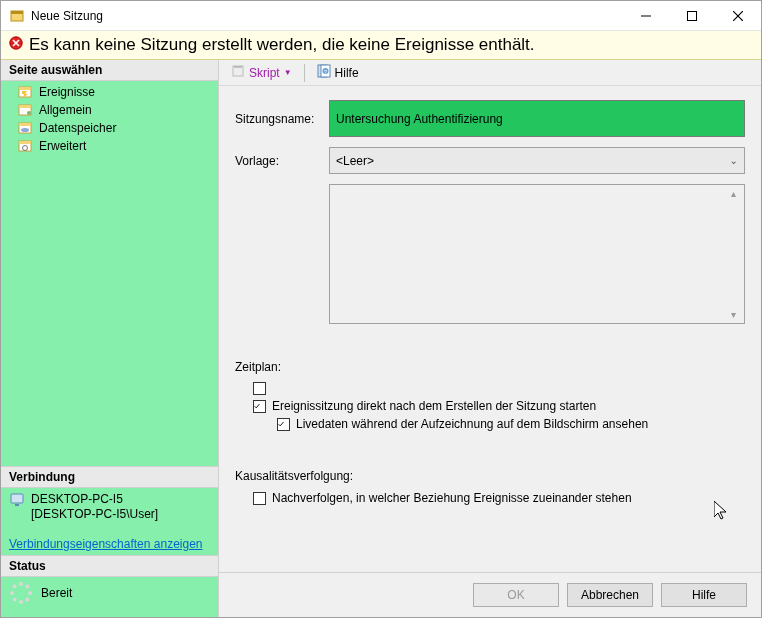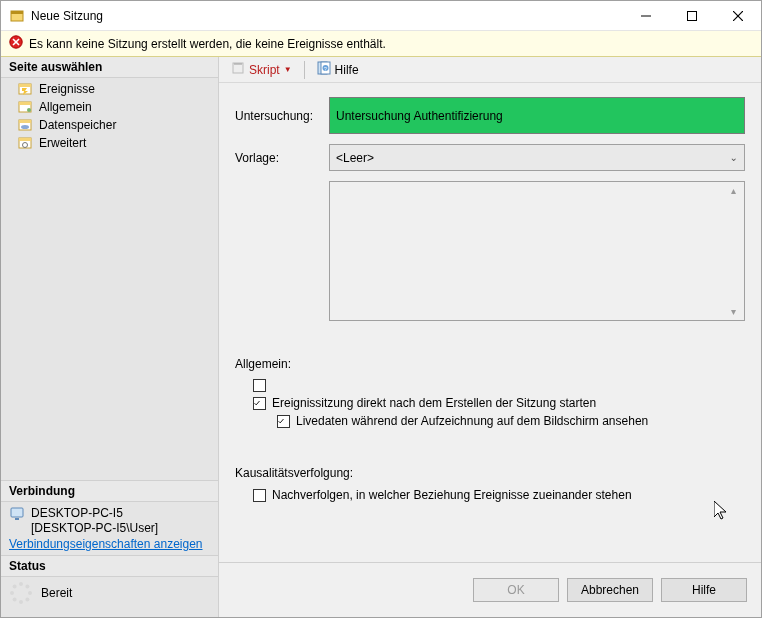--- a/index.html
+++ b/index.html
@@ -3,59 +3,59 @@
 <meta charset="utf-8">
 <style>
   * { box-sizing: border-box; }
   html, body { margin: 0; padding: 0; font-family: "Segoe UI", Tahoma, sans-serif; font-size: 12px; color: #000; }
   .window { width: 762px; height: 618px; border: 1px solid #a0a0a0; background: #fff; display: flex; flex-direction: column; position: relative; }
   .titlebar { height: 30px; display: flex; align-items: center; background: #fff; border-bottom: 1px solid #e5e5e5; }
   .titlebar .icon { width: 16px; height: 16px; margin: 0 6px 0 8px; }
   .titlebar .title { flex: 1; font-size: 12px; }
   .titlebar .controls { display: flex; height: 100%; }
   .titlebar .controls .ctl { width: 46px; display: flex; align-items: center; justify-content: center; }
-  .notify { background: #fffde6; border-bottom: 1px solid #d9d28a; padding: 4px 8px; display: flex; align-items: center; gap: 6px; font-size: 12px; }
+  .notify { background: #fffde6; border-bottom: 1px solid #d9d28a; padding: 4px 8px; display: flex; align-items: center; gap: 6px; font-size: 17px; }
   .body { flex: 1; display: flex; min-height: 0; }
-  .sidebar { width: 218px; background: #e5e5e5; border-right: 1px solid #d0d0d0; display: flex; flex-direction: column; }
+  .sidebar { width: 218px; background: #86efac; border-right: 1px solid #d0d0d0; display: flex; flex-direction: column; }
   .side-head { background: #e9e9e9; font-weight: bold; padding: 3px 8px; border-bottom: 1px solid #d0d0d0; border-top: 1px solid #d0d0d0; }
   .side-head:first-child { border-top: none; }
   .side-items { padding: 2px 0; }
   .side-item { display: flex; align-items: center; gap: 6px; padding: 1px 8px 1px 16px; cursor: default; }
   .side-item span.ic { width: 16px; height: 16px; display:inline-flex; align-items:center; justify-content:center; }
   .side-flex { flex: 1; }
   .conn-block { padding: 4px 8px 4px 8px; }
   .conn-row { display:flex; gap:6px; align-items:flex-start; }
   .conn-text { line-height: 1.3; }
-  .link { color: #0066cc; text-decoration: underline; cursor: pointer; display:inline-block; }
+  .link { color: #0066cc; text-decoration: underline; cursor: pointer; display:inline-block; margin-top:14px; }
   .status-block { padding: 4px 8px 12px 8px; display:flex; gap:8px; align-items:center; }
   .spinner { width:24px; height:24px; }
   .main { flex: 1; background: #f0f0f0; display:flex; flex-direction:column; min-width:0; }
   .toolbar { height: 26px; background: #f0f0f0; border-bottom: 1px solid #d9d9d9; display:flex; align-items:center; padding: 0 6px; gap: 2px; }
-  .tool-btn { display:flex; align-items:center; gap:4px; padding: 2px 6px; color:#b91c1c; }
+  .tool-btn { display:flex; align-items:center; gap:4px; padding: 2px 6px; color:#a21caf; }
   .tool-btn.enabled { color:#000; }
   .tool-sep { width:1px; height:18px; background:#c0c0c0; margin:0 4px; }
   .drop-caret { font-size:8px; }
   .form-area { padding: 14px 16px 8px 16px; flex:1; overflow:auto; }
   .form-row { display:flex; align-items:center; margin-bottom:10px; }
   .form-row label { width: 94px; }
   .form-row .field { flex:1; }
   input[type=text] { width:100%; height:37px; border:1px solid #7a7a7a; padding: 2px 6px; font: inherit; background:#22c55e; }
   .select { width:100%; height:27px; border:1px solid #a0a0a0; background:#e9e9e9; display:flex; align-items:center; padding:0 6px; justify-content:space-between; }
   .select .caret { font-size:10px; color:#555; }
   .bigbox { width:100%; height:140px; border:1px solid #a0a0a0; background:#f0f0f0; position:relative; margin-top:0; }
   .bigbox .sb { position:absolute; right:2px; top:3px; bottom:3px; width:17px; display:flex; flex-direction:column; justify-content:space-between; }
   .bigbox .sb span { color:#999; font-size:10px; text-align:center; }
   .section-lbl { margin: 36px 0 6px 0; }
   .chk-row { display:flex; align-items:center; gap:6px; padding:2px 0 2px 18px; }
   .chk-row.nested { padding-left: 42px; }
   .chk { width:13px; height:13px; border:1px solid #333; background:#fff; display:inline-flex; align-items:center; justify-content:center; }
   .chk.checked::after { content:""; width:9px; height:9px; display:block; background: none; }
   .chk.checked svg { display:block; }
   .chk svg { display:none; }
-  .footer { height: 55px; border-top: 1px solid #d0d0d0; background:#f0f0f0; display:flex; align-items:center; justify-content:flex-end; padding: 0 14px; gap:8px; }
+  .footer { height: 45px; border-top: 1px solid #d0d0d0; background:#f0f0f0; display:flex; align-items:center; justify-content:flex-end; padding: 0 14px; gap:8px; }
   .btn { min-width:86px; height:24px; border:1px solid #adadad; background:#e1e1e1; display:inline-flex; align-items:center; justify-content:center; padding:0 12px; }
   .btn.disabled { color:#9a9a9a; background:#e9e9e9; }
   .cursor { position:absolute; left: 713px; top: 500px; pointer-events:none; }
 </style>
 </head>
 <body>
 
 <div class="window">
 
   <div class="titlebar">
@@ -197,21 +197,21 @@
                 <rect x="4" y="1" width="9" height="12" fill="#fff" stroke="#5e89b8"></rect>
                 <circle cx="8.5" cy="7" r="3" fill="#6aa2da"></circle>
                 <text x="8.5" y="9.5" font-size="5" text-anchor="middle" fill="#fff">?</text>
               </svg></span>
           <span>Hilfe</span>
         </div>
       </div>
 
       <div class="form-area">
         <div class="form-row">
-          <label>Untersuchung:</label>
+          <label>Sitzungsname:</label>
           <div class="field"><input type="text" value="Untersuchung Authentifizierung" style=""></div>
         </div>
         <div class="form-row">
           <label>Vorlage:</label>
           <div class="field">
             <div class="select">
               <span>&lt;Leer&gt;</span>
               <span class="caret">⌄</span>
             </div>
           </div>
@@ -221,21 +221,21 @@
           <div class="field">
             <div class="bigbox">
               <div class="sb">
                   <span>▴</span>
                   <span>▾</span>
                 </div>
             </div>
           </div>
         </div>
 
-        <div class="section-lbl">Allgemein:</div>
+        <div class="section-lbl">Zeitplan:</div>
         <div class="chk-row">
           <span class="chk"></span>
         </div>
         <div class="chk-row">
           <span class="chk checked">
               <svg width="11" height="11" viewBox="0 0 11 11">
                 <path d="M1 5 L4 8 L10 1" stroke="#000" stroke-width="1.6" fill="none"></path>
               </svg>
             </span>
           <span>Ereignissitzung direkt nach dem Erstellen der Sitzung starten</span>

